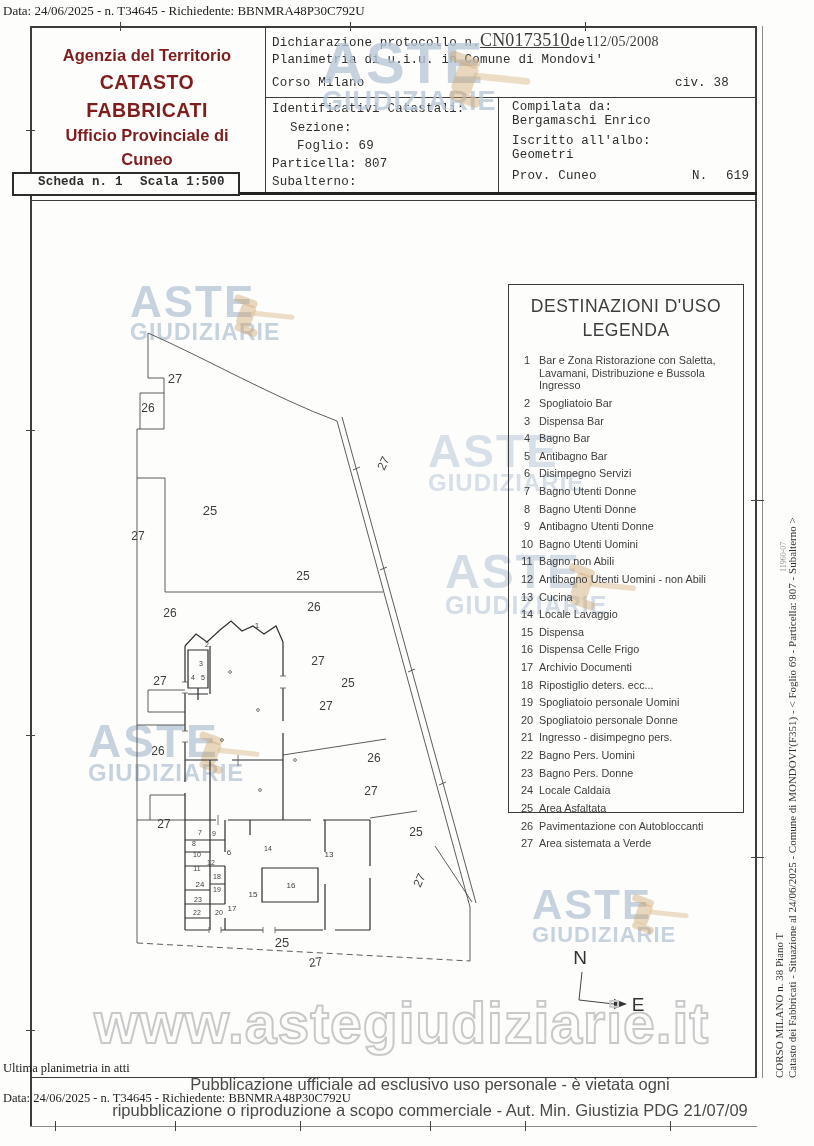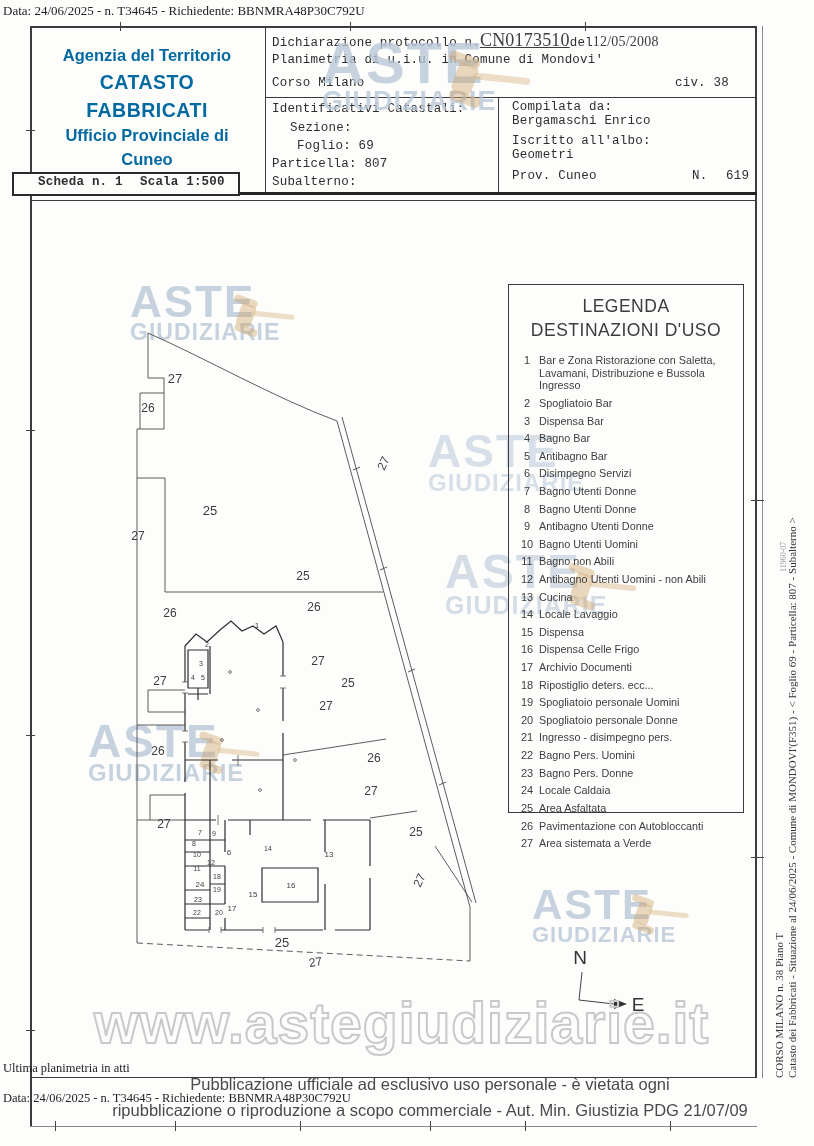--- a/index.html
+++ b/index.html
@@ -6,21 +6,21 @@
   #page{position:relative;width:814px;height:1146px;background:#fdfdfc;overflow:hidden;
         font-family:"Liberation Sans",sans-serif;color:#2e2e2e;}
   .abs{position:absolute;}
   .t-mono{font-family:"Liberation Mono","DejaVu Sans Mono",monospace;font-size:12.5px;color:#2e2e2e;letter-spacing:.2px;white-space:pre;}
   .t-serif{font-family:"Liberation Serif","DejaVu Serif",serif;font-size:12.5px;color:#222;white-space:pre;}
   .t-sans{font-family:"Liberation Sans",sans-serif;}
   
   .ln{position:absolute;background:#3c3c3c;}
   .ln.light{background:#8a8a8a;}
   
-  #office{left:38px;top:44px;width:218px;text-align:center;color:#0369a1;line-height:1.45;}
+  #office{left:38px;top:44px;width:218px;text-align:center;color:#7f1d1d;line-height:1.45;}
   #office .o1,#office .o3,#office .o4{font-size:16.5px;font-weight:700;}
   #office .o2{font-size:19.5px;font-weight:700;letter-spacing:.5px;}
   
   #scheda-box{left:12px;top:172px;width:224px;height:20px;border:2px solid #2b2b2b;background:#fdfdfc;}
   
   #legend{left:508px;top:284px;width:236px;height:529px;border:1.5px solid #3a3a3a;padding:10px 6px 0 6px;box-sizing:border-box;z-index:3;}
   #legend .lg-title{text-align:center;font-size:17.5px;color:#3d3d3d;letter-spacing:.5px;line-height:1.35;}
   #legend .lg-items{margin-top:12px;}
   .leg-row{display:flex;margin-bottom:5.1px;}
   .leg-row .num{width:24px;min-width:24px;text-align:center;font-size:11px;color:#3d3d3d;}
@@ -286,22 +286,22 @@
     <g>
       <text x="490" y="674" font-size="19" fill="#333" text-anchor="middle">N</text>
       <path d="M 492 682 L 489 710 M 489 710 L 524 714" stroke="#444" fill="none" stroke-width="1"></path>
       <polygon points="524,709 537,714 524,719" fill="#333"></polygon>
       <text x="548" y="721" font-size="19" fill="#333" text-anchor="middle">E</text>
     </g>
   </svg>
 
   <div class="abs" id="legend">
     <div class="lg-title">
+      <div>DESTINAZIONI D'USO</div>
       <div>LEGENDA</div>
-      <div>DESTINAZIONI D'USO</div>
     </div>
     <div class="lg-items">
         <div class="leg-row">
           <span class="num">1</span>
           <span class="lbl">Bar e Zona Ristorazione con Saletta, Lavamani, Distribuzione e Bussola Ingresso</span>
         </div>
         <div class="leg-row">
           <span class="num">2</span>
           <span class="lbl">Spogliatoio Bar</span>
         </div>

